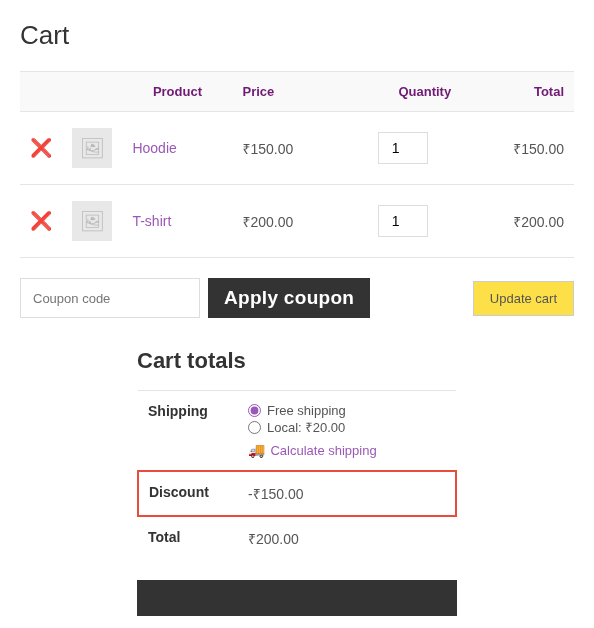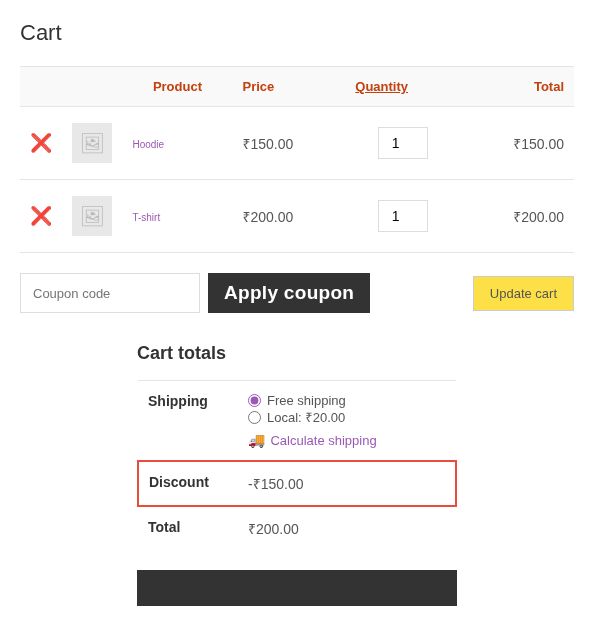--- a/index.html
+++ b/index.html
@@ -1,48 +1,48 @@
 <!DOCTYPE html>
 <html><head>
   <meta charset="utf-8">
   <style>
     * { box-sizing: border-box; margin: 0; padding: 0; }
     body { font-family: Arial, sans-serif; font-size: 14px; color: #333; background: #fff; padding: 20px; width: 594px; }
 
-    h1.cart-title { font-size: 22px; font-weight: 300; color: #333; margin-bottom: 20px; }
+    h1.cart-title { font-size: 26px; font-weight: 300; color: #333; margin-bottom: 20px; }
 
     .cart-table { width: 100%; border-collapse: collapse; margin-bottom: 20px; }
     .cart-table thead tr { background: #f9f9f9; }
-    .cart-table thead th { padding: 12px 10px; text-align: left; font-weight: 600; font-size: 13px; color: #c2410c; border-top: 1px solid #e5e5e5; border-bottom: 1px solid #e5e5e5; }
+    .cart-table thead th { padding: 12px 10px; text-align: left; font-weight: 600; font-size: 13px; color: #701a75; border-top: 1px solid #e5e5e5; border-bottom: 1px solid #e5e5e5; }
     .cart-table thead th.col-product { text-align: center; }
     .cart-table thead th.col-price { text-align: left; }
-    .cart-table thead th.col-qty { text-align: left; text-decoration: underline; }
+    .cart-table thead th.col-qty { text-align: right; }
     .cart-table thead th.col-total { text-align: right; padding-right: 10px; }
 
     .cart-table tbody tr { border-bottom: 1px solid #e5e5e5; }
     .cart-table tbody td { padding: 16px 10px; vertical-align: middle; }
 
     .remove-icon { color: #e74c3c; font-size: 18px; cursor: pointer; display: inline-block; }
     .product-thumb-inner { width: 40px; height: 40px; background: #e8e8e8; display: flex; align-items: center; justify-content: center; }
     .thumb-icon { color: #bbb; font-size: 20px; }
 
-    .product-name { color: #9b59b6; text-decoration: none; font-size: 10px; }
+    .product-name { color: #9b59b6; text-decoration: none; font-size: 14px; }
     .price-text { color: #555; }
     .total-text { text-align: right; color: #555; padding-right: 10px; }
 
     .qty-input { width: 50px; height: 32px; border: 1px solid #ddd; text-align: center; font-size: 14px; padding: 4px; }
 
     .coupon-row { display: flex; justify-content: space-between; align-items: center; margin-bottom: 30px; }
     .coupon-left { display: flex; gap: 8px; }
     .coupon-input { border: 1px solid #ddd; padding: 8px 12px; font-size: 13px; color: #aaa; width: 180px; }
     .apply-coupon-btn { background: #333; color: #fff; border: none; padding: 9px 16px; font-size: 19px; cursor: pointer; font-weight: 600; letter-spacing: 0.3px; }
     .update-cart-btn { background: #fde047; color: #555; border: 1px solid #ccc; padding: 9px 16px; font-size: 13px; cursor: pointer; }
 
     .cart-totals-section { width: 320px; margin: 0 auto; }
-    .cart-totals-title { font-size: 18px; font-weight: 600; color: #333; margin-bottom: 16px; }
+    .cart-totals-title { font-size: 22px; font-weight: 600; color: #333; margin-bottom: 16px; }
 
     .totals-table { width: 100%; border-collapse: collapse; }
     .totals-table tr { border-top: 1px solid #e5e5e5; }
     .totals-table td { padding: 12px 10px; vertical-align: top; font-size: 14px; }
     .totals-table td:first-child { font-weight: 600; color: #333; width: 100px; }
     .totals-table td:last-child { color: #555; }
 
     .shipping-options { display: flex; flex-direction: column; }
     .shipping-option { display: flex; align-items: center; gap: 6px; font-size: 13px; }
     .shipping-option input[type="radio"] { margin: 0; accent-color: #9b59b6; }

